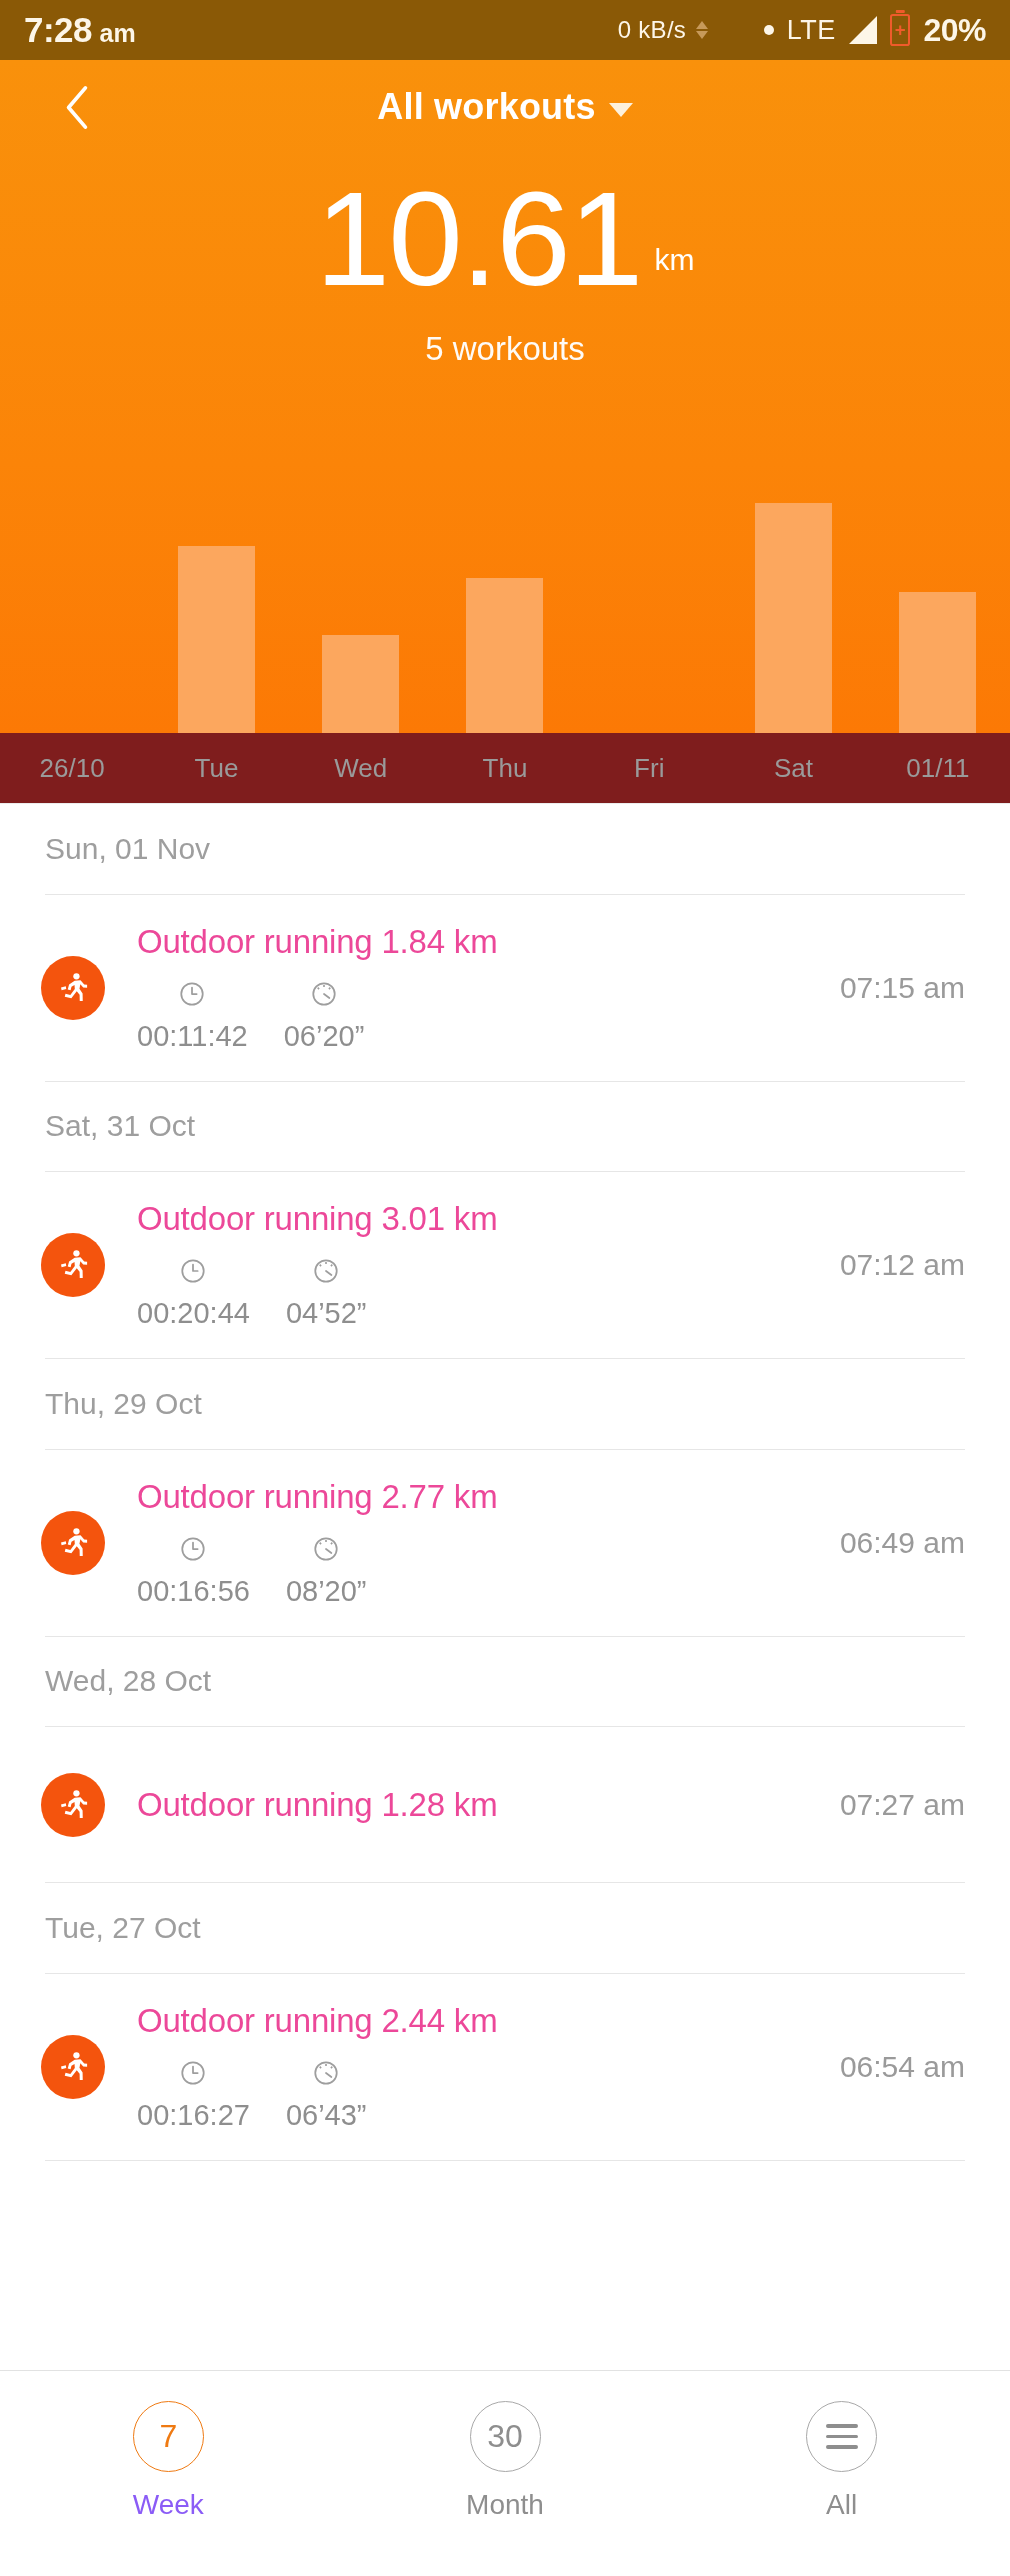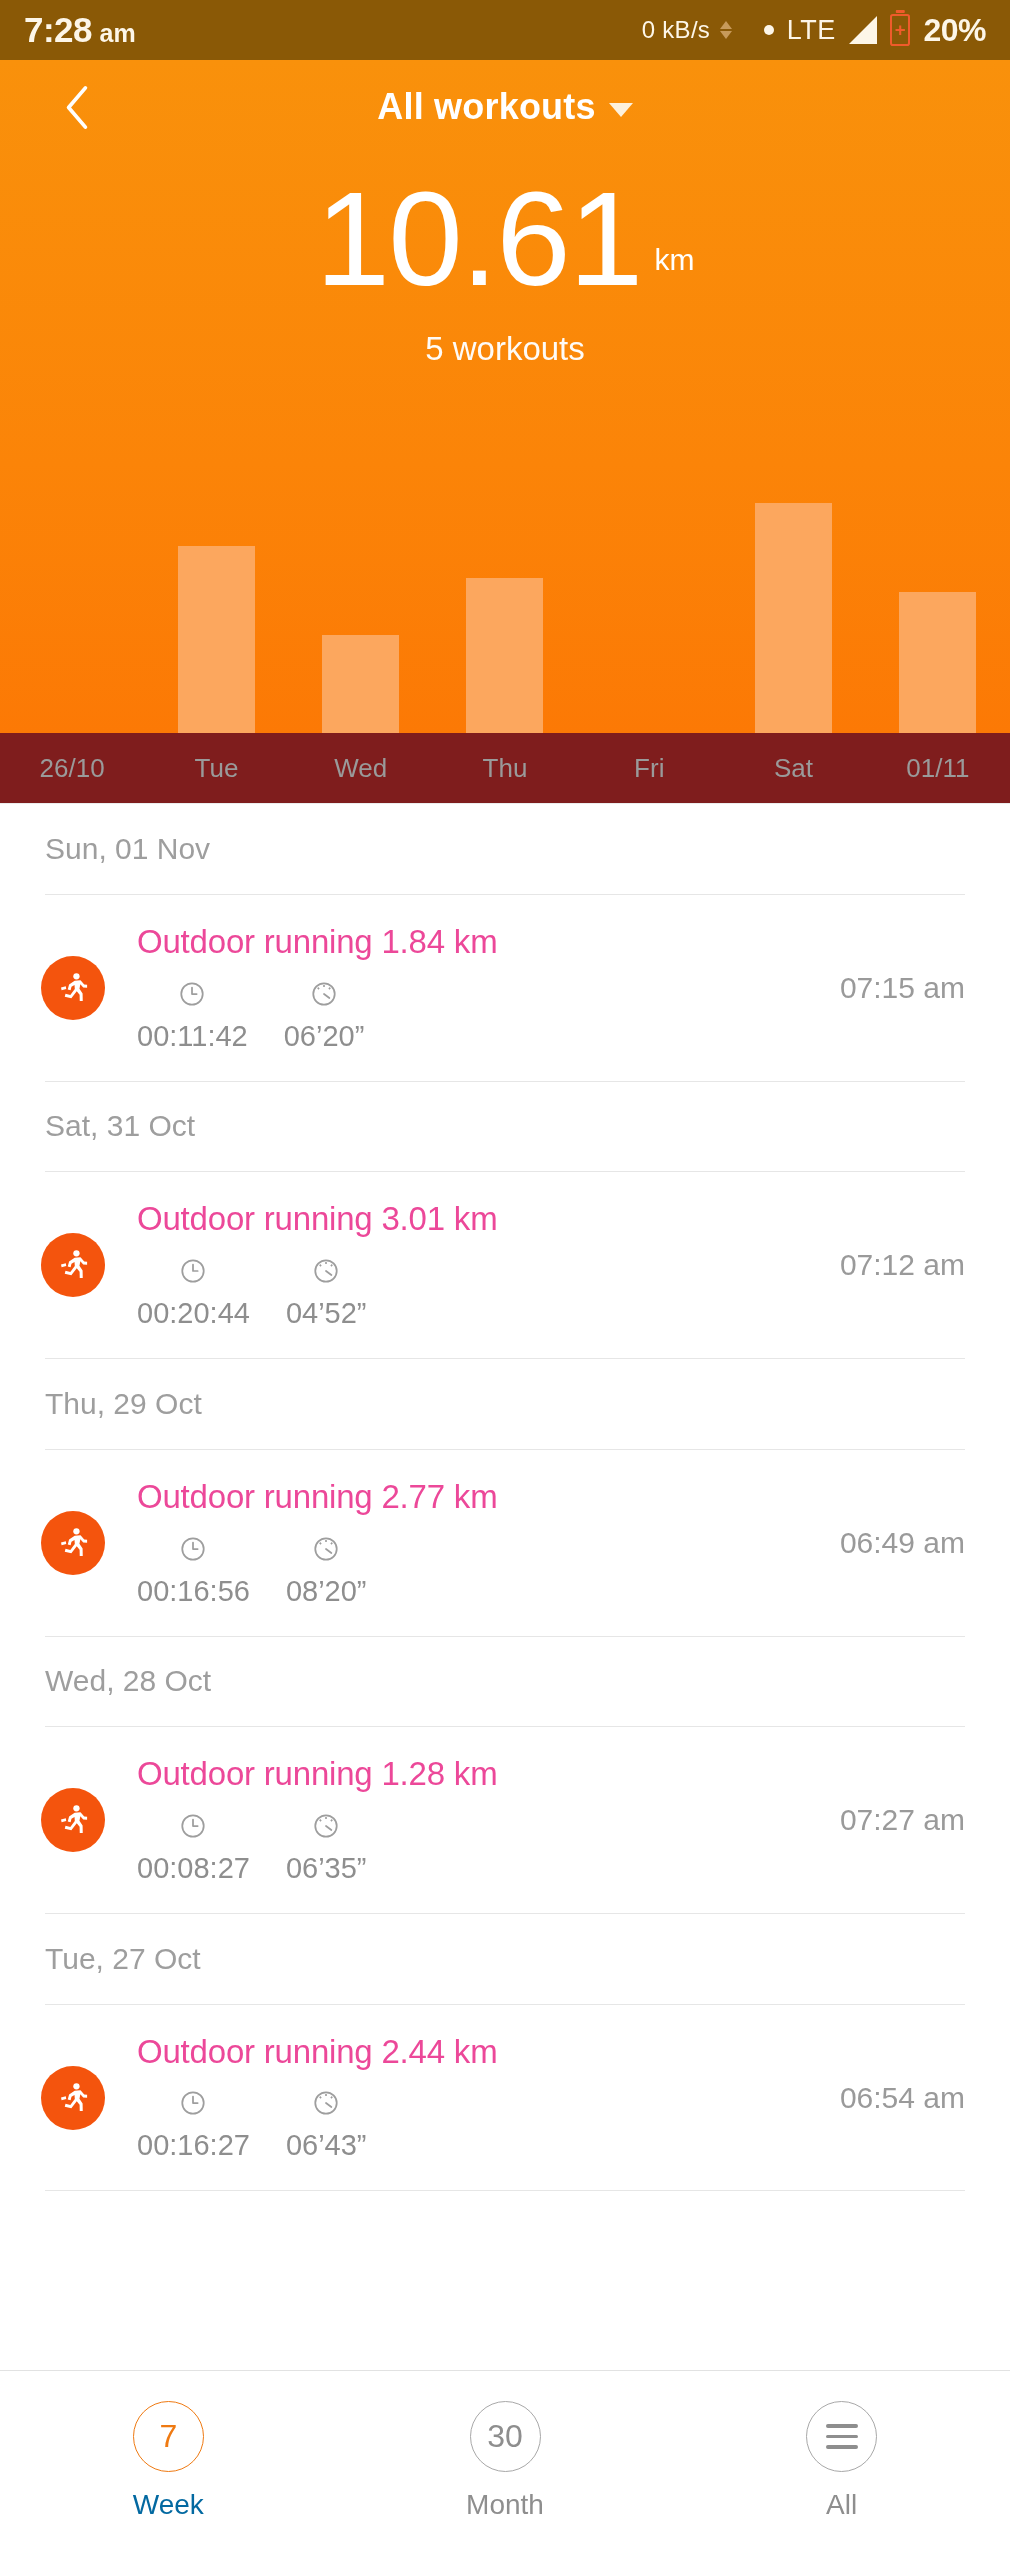--- a/index.html
+++ b/index.html
@@ -10,20 +10,21 @@
     overflow:hidden;
   }
 
   
   .statusbar{
     height:60px; width:100%;
     background:#8a5906;
     display:flex; align-items:center;
     padding:0 24px;
     color:#fdf6e8;
+    gap:24px;
   }
   .sb-left{ display:flex; align-items:baseline; gap:7.5px; }
   .sb-time{ font-size:35px; font-weight:700; letter-spacing:-0.5px; }
   .sb-ampm{ font-size:25px; font-weight:700; }
   .sb-mid{ flex:1; display:flex; align-items:center; justify-content:flex-end; gap:9.4px; }
   .sb-kb{ font-size:24px; font-weight:400; letter-spacing:0.3px; }
   .sb-updown{ display:flex; flex-direction:column; gap:1.9px; line-height:0; }
   .tri-up{ width:0;height:0;border-left:6.5px solid transparent;border-right:6.5px solid transparent;border-bottom:8.4px solid #c79a5a; }
   .tri-dn{ width:0;height:0;border-left:6.5px solid transparent;border-right:6.5px solid transparent;border-top:8.4px solid #c79a5a; }
   .sb-right{ display:flex; align-items:center; gap:13px; margin-left:32px; }
@@ -107,21 +108,21 @@
   }
   .nav-item{ flex:1; display:flex; flex-direction:column; align-items:center; padding-top:30px; cursor:pointer; }
   .nav-circle{
     width:71px;height:71px;border-radius:50%;
     border:1.9px solid #a8a8a8;
     display:flex;align-items:center;justify-content:center;
     color:#8e8e8e; font-size:32px;
   }
   .nav-item.active .nav-circle{ border-color:#ef7a12; color:#ef7a12; }
   .nav-label{ margin-top:17px; font-size:28px; color:#8e8e8e; }
-  .nav-item.active .nav-label{ color:#0369a1; }
+  .nav-item.active .nav-label{ color:#8b5cf6; }
   .burger{ display:flex;flex-direction:column;gap:6.5px; }
   .burger i{ display:block;width:32px;height:3.7px;background:#8e8e8e;border-radius:1.9px; }
 
   .scrollarea{ position:relative; }
 </style>
 </head>
 <body>
 
 <div class="statusbar">
   <div class="sb-left">
@@ -319,39 +320,20 @@
       <div class="row">
         <div class="run-badge">
           <svg width="36" height="36" viewBox="0 0 24 24">
             <circle cx="14.3" cy="4.2" r="2.1" fill="#fff"></circle>
             <path d="M13.1 7.2 9.4 9.6l-.9 3.4 1.9.5.6-2.3 2-1.2.2 2.6-3 4.1-3.2-.8-.5 1.9 4.4 1.1 3.6-4.8 1.9 2.4.1 4.1h2l-.1-4.9-2.1-3.2.6-3 1.9 2.1 2.6.2v-2l-1.9-.1-2.5-2.8z" fill="#fff"></path>
             <path d="M7.2 10.8 4 11.6l.4 1.9 3.1-.8z" fill="#fff"></path>
           </svg>
         </div>
         <div class="row-body">
           <div class="row-title">Outdoor running 1.28 km</div>
-          <div class="row-stats">
-            <div class="stat">
-              <svg width="28" height="28" viewBox="0 0 24 24">
-                <circle cx="12" cy="12" r="9.2" fill="none" stroke="#9e9e9e" stroke-width="1.5"></circle>
-                <polyline points="12,6.5 12,12 16,12" fill="none" stroke="#9e9e9e" stroke-width="1.5" stroke-linecap="round" stroke-linejoin="round"></polyline>
-              </svg>
-              <span>00:08:27</span>
-            </div>
-            <div class="stat">
-              <svg width="28" height="28" viewBox="0 0 24 24">
-                <circle cx="12" cy="12" r="9.2" fill="none" stroke="#9e9e9e" stroke-width="1.5"></circle>
-                <line x1="12" y1="12" x2="16.6" y2="15.4" stroke="#9e9e9e" stroke-width="1.5" stroke-linecap="round"></line>
-                <line x1="12" y1="4.2" x2="12" y2="6" stroke="#9e9e9e" stroke-width="1.4"></line>
-                <line x1="6.6" y1="6.6" x2="7.8" y2="7.8" stroke="#9e9e9e" stroke-width="1.4"></line>
-                <line x1="17.4" y1="6.6" x2="16.2" y2="7.8" stroke="#9e9e9e" stroke-width="1.4"></line>
-              </svg>
-              <span>06’35”</span>
-            </div>
-          </div>
         </div>
         <div class="row-time">07:27 am</div>
       </div>
       <div class="divider"></div>
       <div class="day-header">
         <span>Tue, 27 Oct</span>
       </div>
       <div class="divider"></div>
       <div class="row">
         <div class="run-badge">

